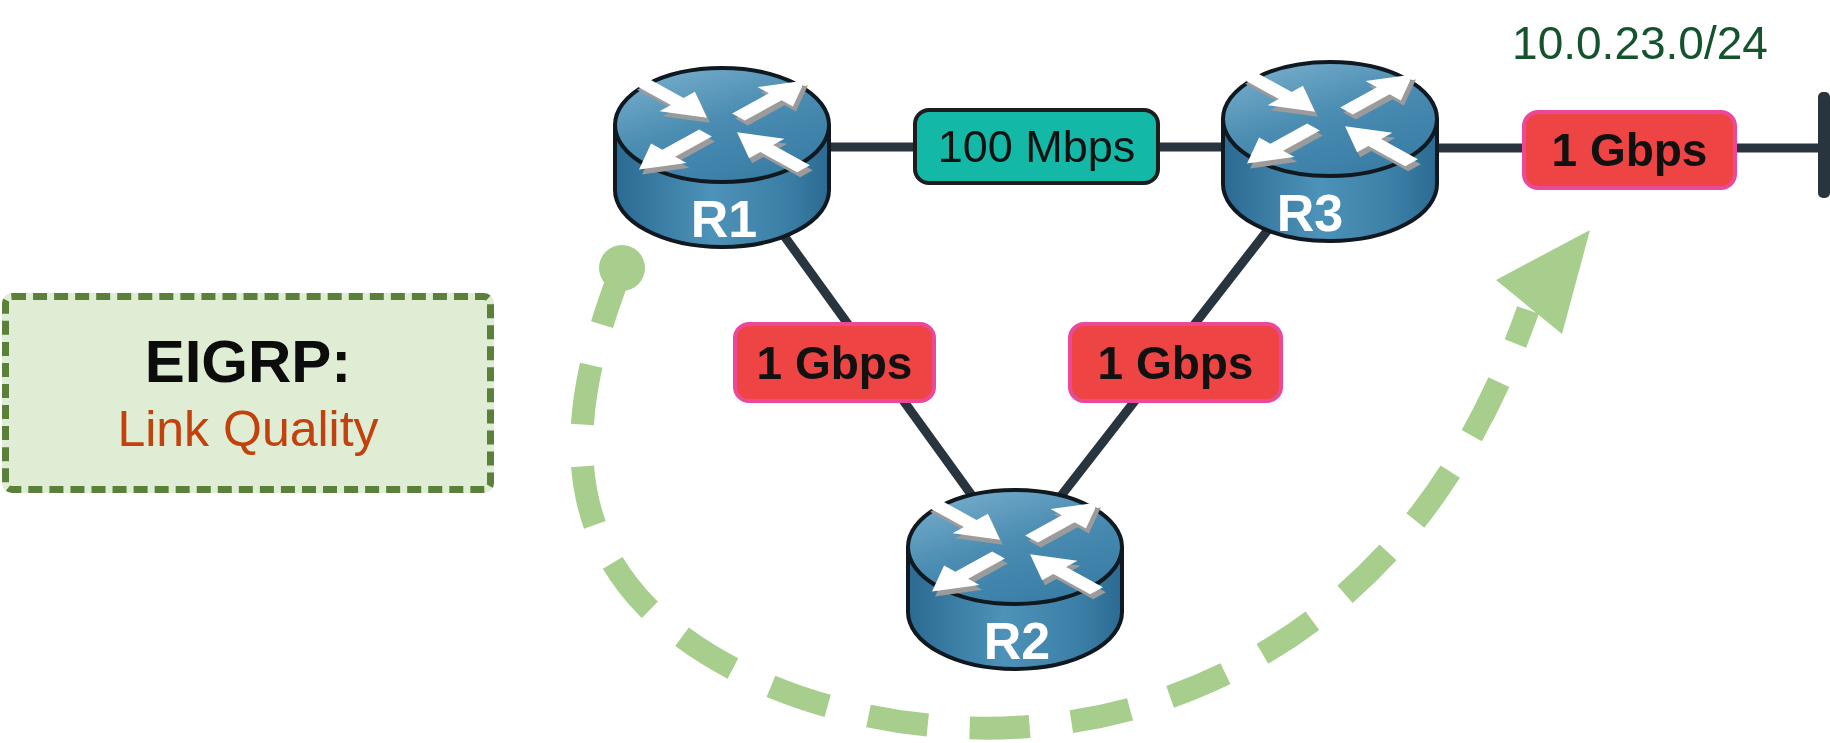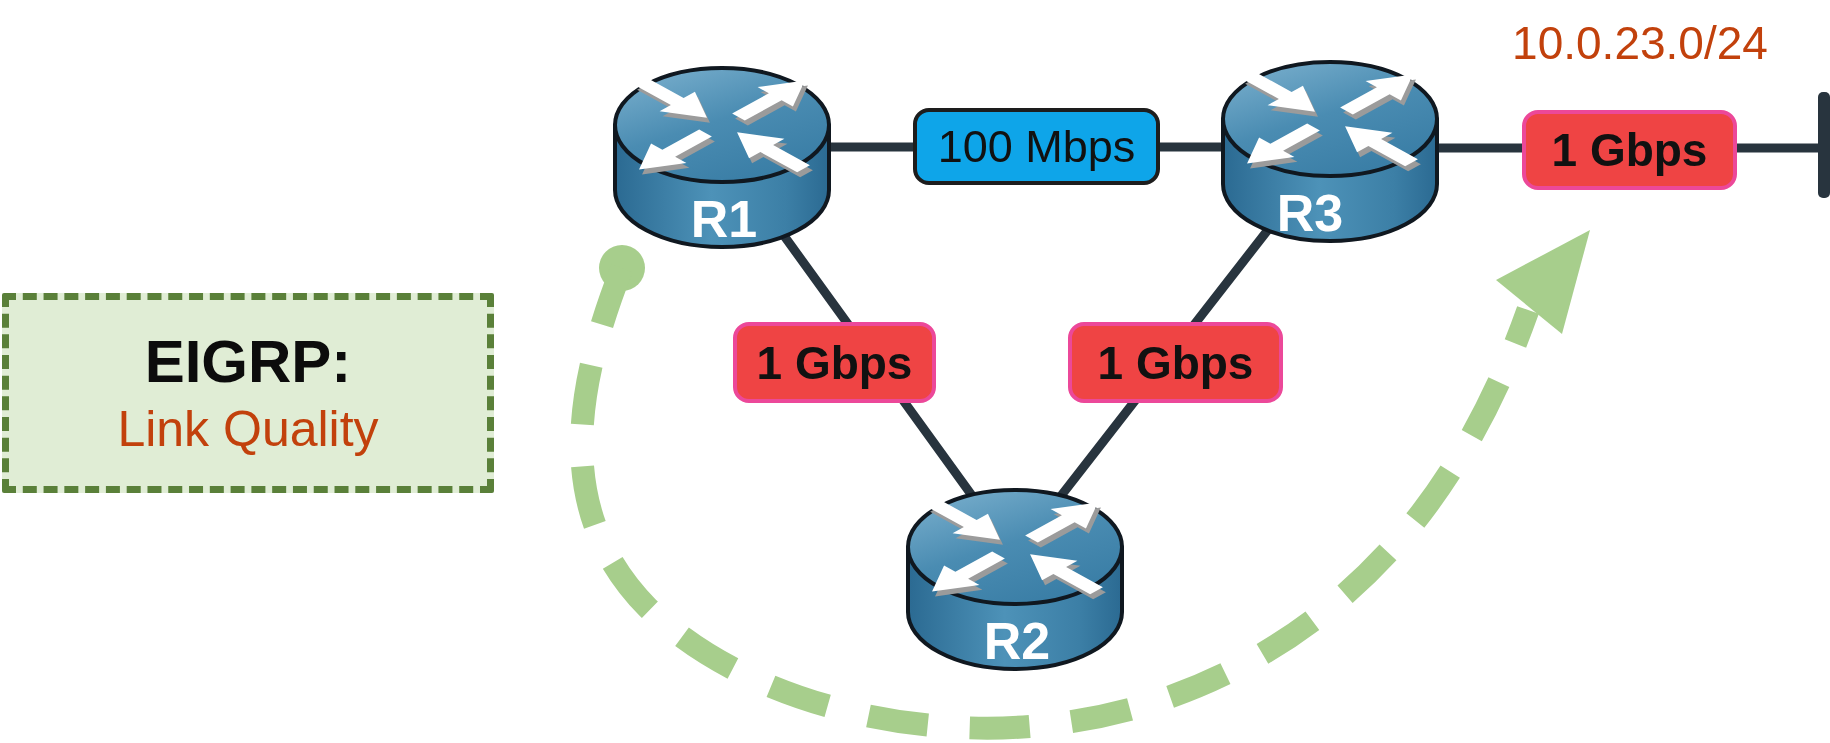--- a/index.html
+++ b/index.html
@@ -14,44 +14,44 @@
   .chip{
     position:absolute;
     display:flex;align-items:center;justify-content:center;
     box-sizing:border-box;
     border-radius:16px;
     font-weight:bold;
     color:#111111;
     white-space:nowrap;
   }
   .chip.white{
-    background:#0ea5e9;
+    background:#14b8a6;
     border:4px solid #1d1d1d;
     font-weight:400;
     font-size:45px;
   }
   .chip.green{
     background:#ef4444;
     border:4px solid #ec4899;
     font-size:46px;
   }
   .net-label{
     position:absolute;
     left:1460px;top:16px;width:360px;
     text-align:center;
     font-size:46px;
-    color:#c2410c;
+    color:#14532d;
   }
   .eigrp-box{
     position:absolute;
     left:2px;top:293px;width:492px;height:200px;
     box-sizing:border-box;
     background:#e0edd5;
     border:7px dashed #5a8039;
-    border-radius:2px;
+    border-radius:10px;
     display:flex;flex-direction:column;
     align-items:center;justify-content:center;
     gap:12px;
   }
   .eigrp-title{font-size:60px;font-weight:bold;color:#0c0c0c;line-height:1;}
   .eigrp-sub{font-size:50px;font-weight:400;color:#c2410c;line-height:1;}
   .rlabel{
     font-family:"Liberation Sans", sans-serif;
     font-weight:bold;
     fill:#ffffff;

